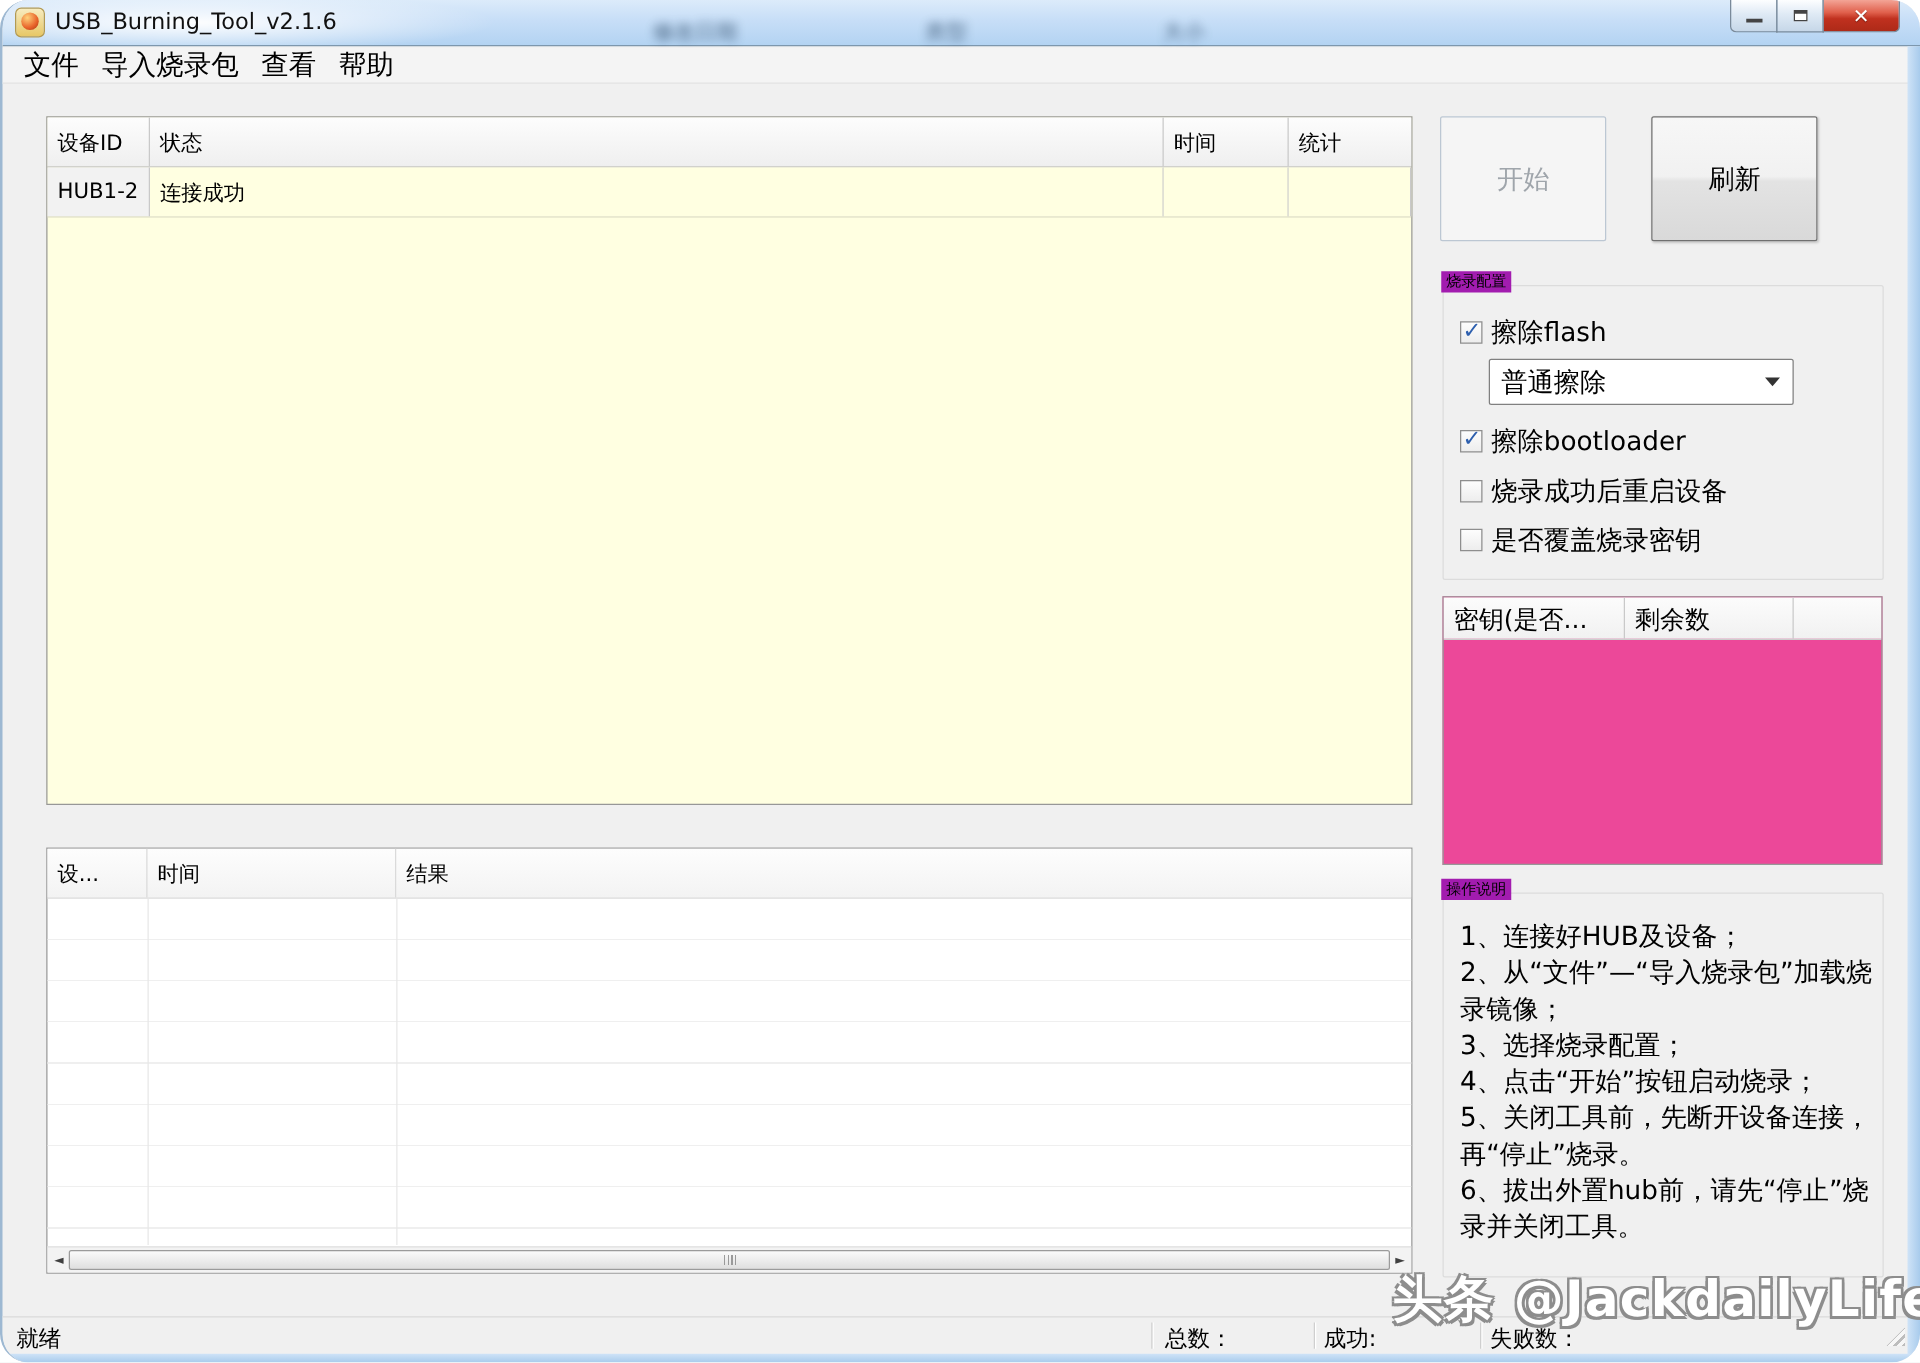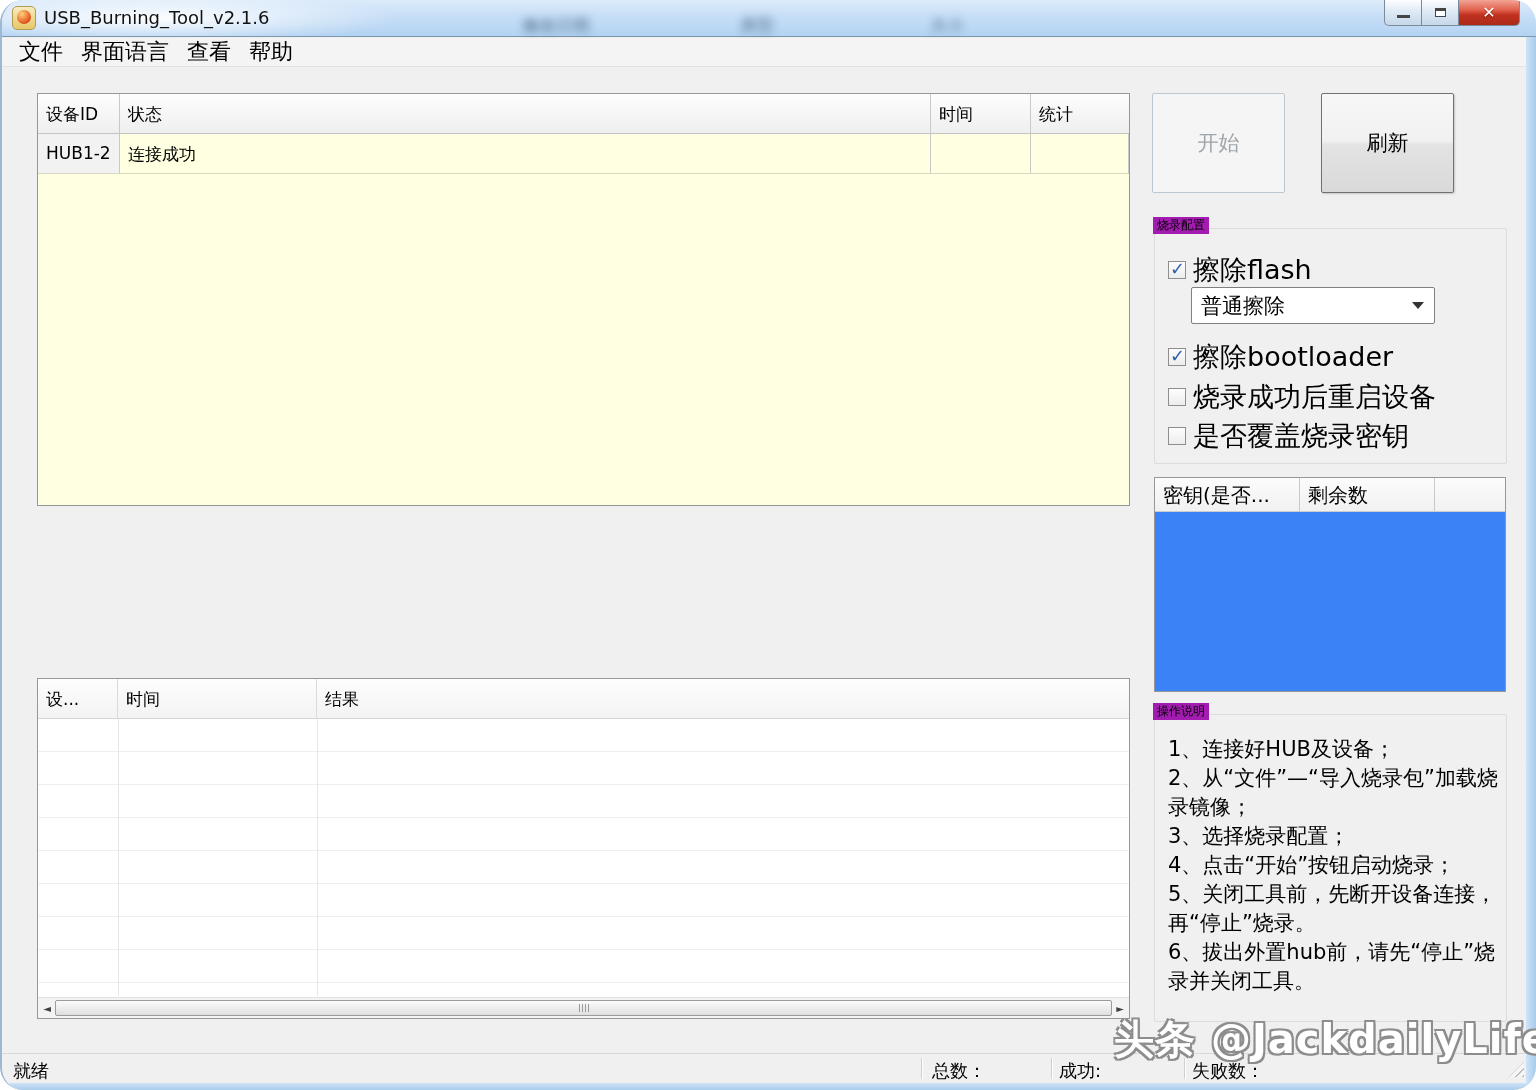--- a/index.html
+++ b/index.html
@@ -29,21 +29,21 @@
     text-shadow:0 1px 1px rgba(0,0,0,.4); }
   .glyph-min { width:13px; height:3px; background:#444; margin-top:8px; }
   .glyph-max { width:11px; height:9px; border:1px solid #444; border-top:3px solid #444; background:#fff; }
 
   
   .menubar { position:absolute; left:0; top:38px; width:1536px; height:29px; background:#f4f4f4;
     border-bottom:1px solid #e2e2e2; display:flex; align-items:center; padding-left:8px; }
   .menuitem { font-size:22px; color:#000; padding:3px 9px; }
 
   
-  .devtable { position:absolute; left:35px; top:93px; width:1093px; height:413px;
+  .devtable { position:absolute; left:35px; top:93px; width:1093px; height:551px;
     background:#ffffe1; border:1px solid #979797; }
   .devhead { position:absolute; left:0; top:0; right:0; height:40px; display:flex;
     background:linear-gradient(180deg,#fdfdfd,#efefef); border-bottom:1px solid #c3c3c3; }
   .devhcell { font-size:17px; color:#000; padding:9px 0 0 8px; border-right:1px solid #c9c9c9; }
   .dc0 { width:82px; } .dc1 { width:811px; } .dc2 { width:100px; } .dc3 { flex:1; border-right:none; }
   .devrow { position:absolute; left:0; top:40px; right:0; height:40px; display:flex; border-bottom:1px solid #d9d9c2; }
   .devcell { font-size:17px; color:#000; padding:9px 0 0 8px; border-right:1px solid #c9c9c9; background:#ffffe1; }
   .devcell.idcell { background:#f2f2f2; }
 
   
@@ -58,31 +58,31 @@
   .gb-config { left:1152px; top:228px; width:353px; height:236px; }
   .gb-instr  { left:1152px; top:714px; width:353px; height:308px; }
   .legend { position:absolute; background:#a21caf; font-size:12px; color:#000; padding:0 4px; z-index:2; }
   .lg-config { left:1151px; top:217px; }
   .lg-instr  { left:1151px; top:703px; }
 
   .cbrow { position:absolute; left:1166px; display:flex; align-items:center; }
   .checkbox { width:18px; height:18px; background:linear-gradient(180deg,#fdfdfd,#ededed); border:1px solid #8e8e8e;
     margin-right:7px; position:relative; flex:none; }
   .checkbox.checked::after { content:"✓"; position:absolute; left:1px; top:-4px; font-size:18px; font-weight:bold; color:#2d5fae; }
-  .cblabel { font-size:27px; color:#000; }
+  .cblabel { font-size:21px; color:#000; }
   .row-flash { top:252px; } .row-boot { top:339px; } .row-reboot { top:379px; } .row-key { top:418px; }
 
   .combo { position:absolute; left:1189px; top:287px; width:244px; height:37px; background:#fff;
     border:1px solid #808080; border-radius:2px; display:flex; align-items:center; padding-left:9px; }
   .combo-text { font-size:21px; color:#000; flex:1; }
   .combo-arrow { width:0; height:0; border-left:6px solid transparent; border-right:6px solid transparent;
     border-top:7px solid #333; margin-right:10px; }
 
   
-  .keytable { position:absolute; left:1152px; top:477px; width:352px; height:215px; background:#3b82f6; border:1px solid #979797; }
+  .keytable { position:absolute; left:1152px; top:477px; width:352px; height:215px; background:#ec4899; border:1px solid #979797; }
   .keyhead { position:absolute; left:0; top:0; right:0; height:34px; display:flex;
     background:linear-gradient(180deg,#fcfcfc,#f1f1f1); border-bottom:1px solid #cdcdcd; }
   .keyhcell { font-size:20px; color:#000; padding:4px 0 0 8px; border-right:1px solid #c9c9c9; }
   .kc0 { width:145px; } .kc1 { width:135px; } .kc2 { flex:1; border-right:none; }
 
   
   .instr { position:absolute; left:1166px; top:735px; width:334px; font-size:21px; line-height:29px; color:#000; }
 
   
   .logtable { position:absolute; left:35px; top:678px; width:1093px; height:341px; background:#fff; border:1px solid #979797; }
@@ -143,21 +143,21 @@
           <span class="glyph-max"></span>
         </div>
       <div class="winbtn closeb">
           <span>✕</span>
         </div>
     </div>
   </div>
 
   <div class="menubar">
     <span class="menuitem">文件</span>
-    <span class="menuitem">界面语言</span>
+    <span class="menuitem">导入烧录包</span>
     <span class="menuitem">查看</span>
     <span class="menuitem">帮助</span>
   </div>
 
   <div class="devtable">
     <div class="devhead">
       <div class="devhcell dc0">设备ID</div>
       <div class="devhcell dc1">状态</div>
       <div class="devhcell dc2">时间</div>
       <div class="devhcell dc3">统计</div>

